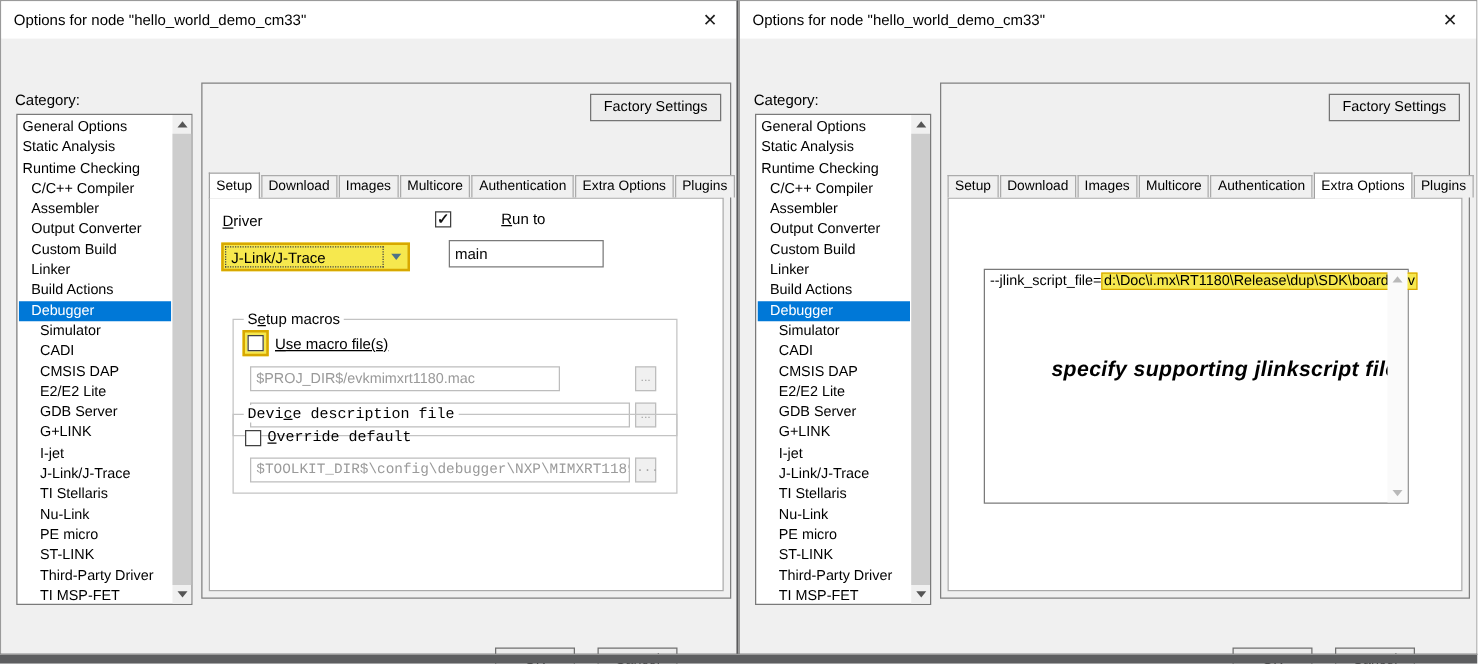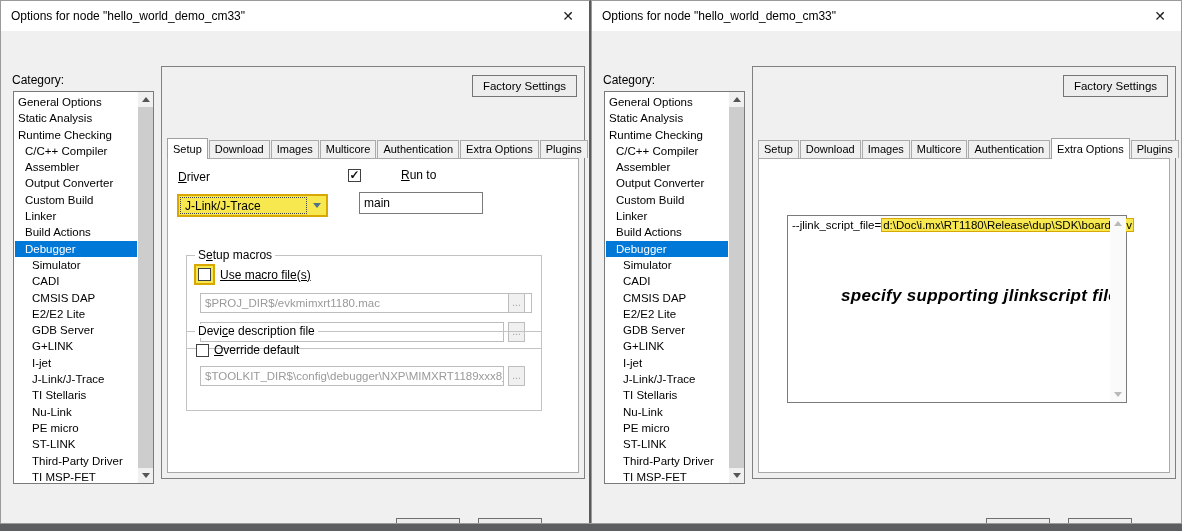--- a/index.html
+++ b/index.html
@@ -151,27 +151,27 @@
             <span><u>R</u><span>un to</span></span>
           </div>
           <input class="text-input" style="left: 191px; top: 33px; width: 124px; height: 22px;" value="main">
 
           <div class="groupbox" style="left:18px;top:65px;width:356px;height:94px;margin-top:31px;">
             <span class="group-title"><span>S</span><u>e</u><span>tup macros</span></span>
             <div class="cb-row" style="left:7px;top:8px;text-decoration:underline;">
               <span class="hl-wrap"><span class="checkbox"></span></span>
               <span><u>U</u><span>se macro file(s)</span></span>
             </div>
-            <div class="dis-field" style="left:13px;top:37px;width:332px;">$PROJ_DIR$/evkmimxrt1180.mac</div>
+            <div class="dis-field" style="left:13px;top:37px;width:248px;">$PROJ_DIR$/evkmimxrt1180.mac</div>
             <div class="dis-btn" style="left:321px;top:37px;">...</div>
             <div class="dis-field" style="left:13px;top:66px;width:304px;"></div>
             <div class="dis-btn" style="left:321px;top:66px;">...</div>
           </div>
 
-          <div class="groupbox" style="left:18px;top:172px;width:356px;height:80px;">
+          <div class="groupbox" style="left:18px;top:172px;width:356px;height:64px;font-family:Liberation Mono, monospace;">
             <span class="group-title"><span>Devi</span><u>c</u><span>e description file</span></span>
             <div class="cb-row" style="left:9px;top:11px;">
               <span class="checkbox"></span>
               <span><u>O</u><span>verride default</span></span>
             </div>
             <div class="dis-field" style="left:13px;top:34px;width:304px;">$TOOLKIT_DIR$\config\debugger\NXP\MIMXRT1189xxx8_M</div>
             <div class="dis-btn" style="left:321px;top:34px;">...</div>
           </div>
         </div>
       </div>

